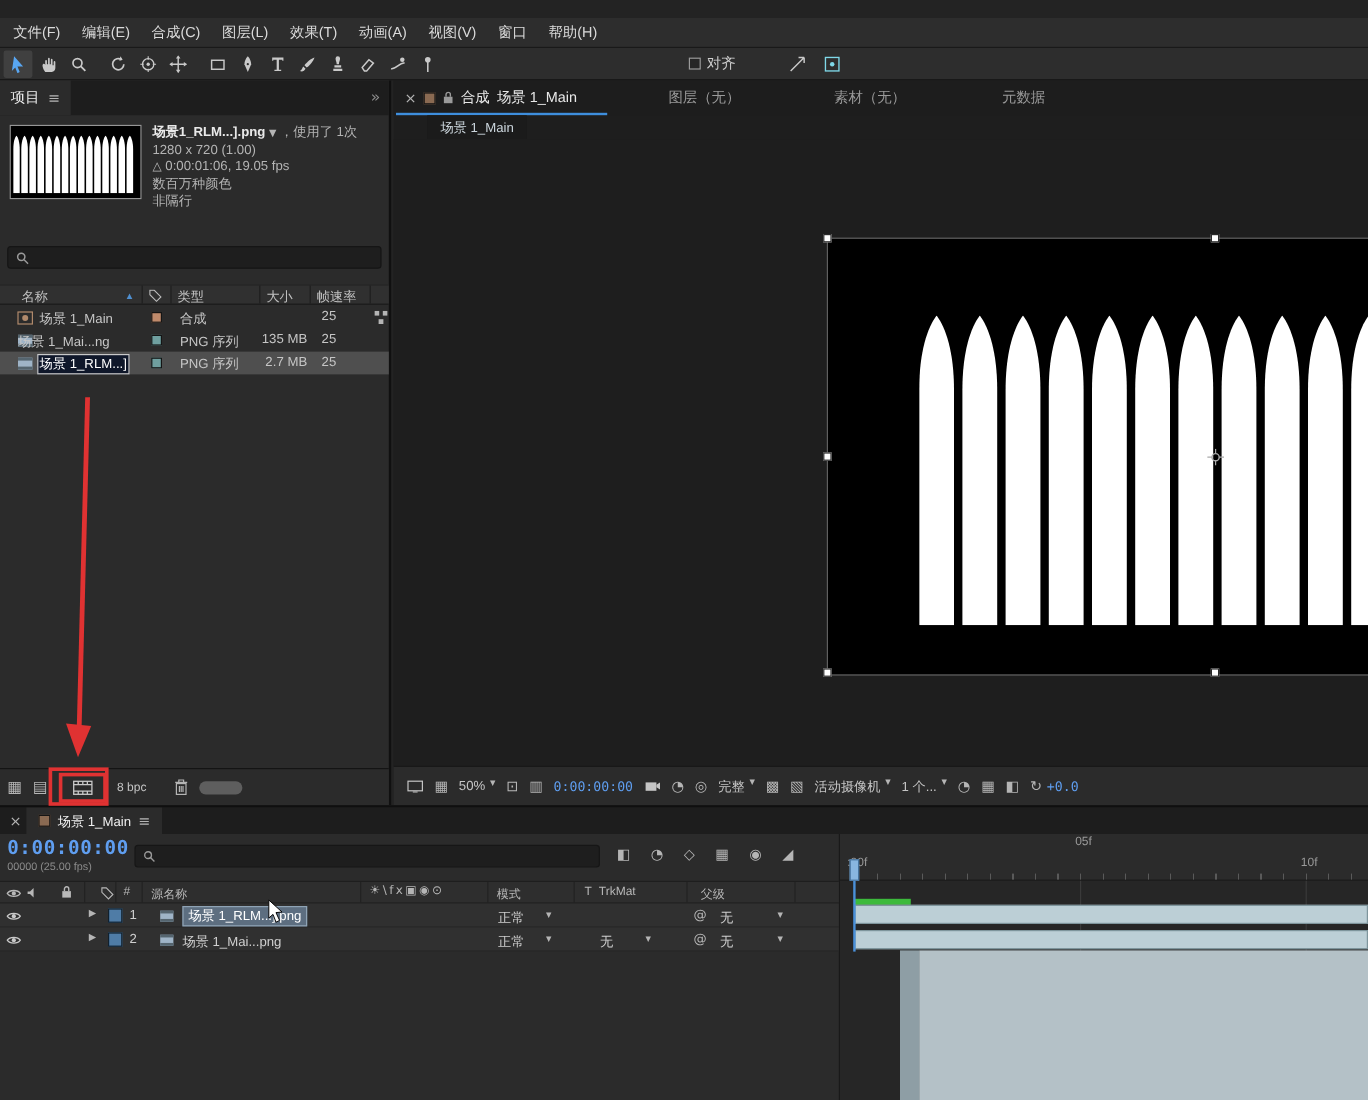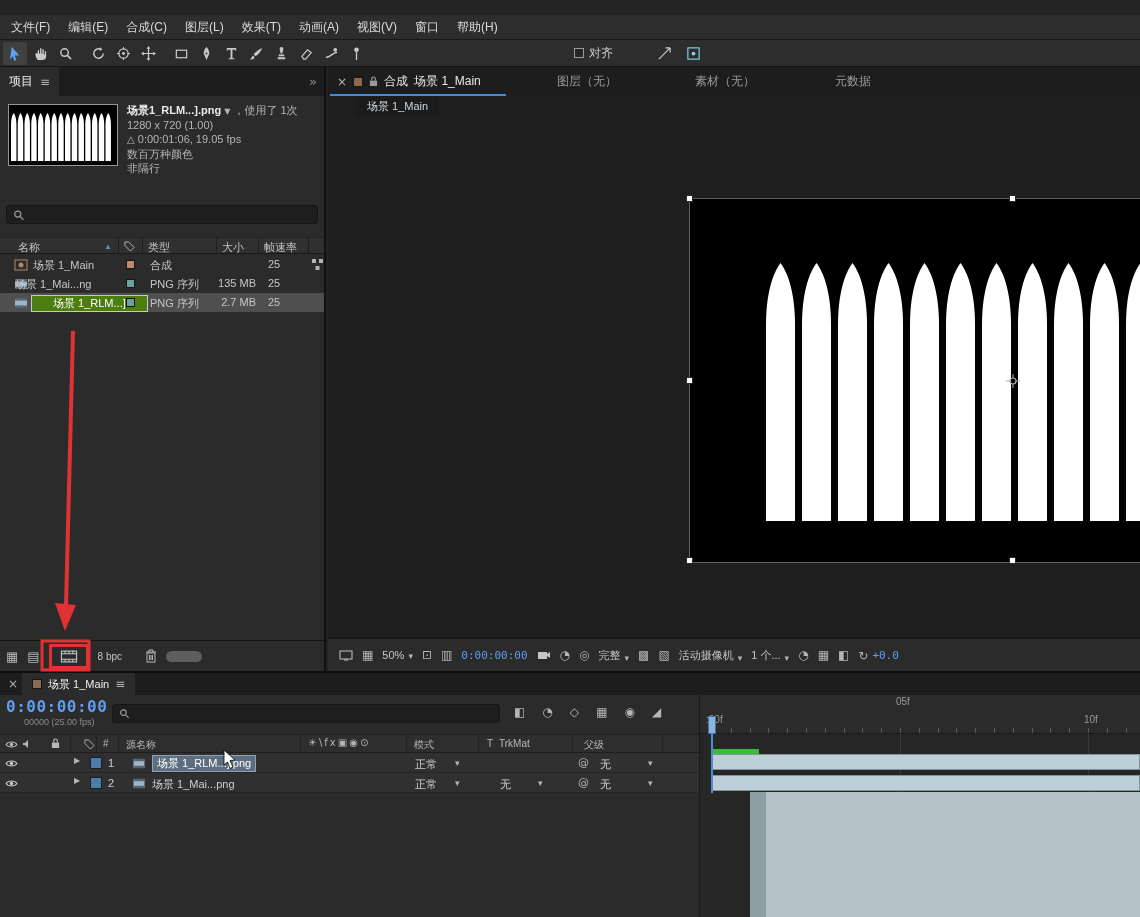--- a/index.html
+++ b/index.html
@@ -39,50 +39,50 @@
 .pp-info .fn{color:#e9e9e9;font-weight:bold}
 .pp-search{position:absolute;left:6px;top:138px;width:312px;height:19px;background:#1e1e1e;border:1px solid #151515;border-radius:3px;display:flex;align-items:center;gap:5px;padding:0 6px}
 .pp-head{position:absolute;left:0;top:170px;width:100%;height:17px;background:#303030;border-top:1px solid #232323;border-bottom:1px solid #191919;font-size:11px;color:#c2c2c2}
 .pp-head span{top:2px}
 .vsep{width:1px;background:#1f1f1f;top:0;bottom:0}
 .pp-row{position:absolute;left:0;width:100%;height:19px;font-size:11px;color:#c6c6c6}
 .rowtxt{top:3px;white-space:nowrap}
 .sz{width:58px;text-align:right}
 .swatch{width:9px;height:9px;top:5px;border:1px solid #151515}
 .pp-row.sel{background:#4f4f4f}
-.pp-row.sel .nm{border:1px solid #c9c9c9;background:#4d7c0f;color:#fff;padding:0 21px;top:2px}
+.pp-row.sel .nm{border:1px solid #c9c9c9;background:#0f172a;color:#fff;padding:0 1px;top:2px}
 .pp-footer{position:absolute;left:0;top:573px;width:100%;height:31px;background:#2b2b2b;border-top:1px solid #141414;display:flex;align-items:center;gap:9px;padding:0 6px}
 .bpc{font-size:10px;color:#c4c4c4}
 .blob{width:36px;height:11px;background:#5e5e5e;border-radius:6px}
 .redbox{border:3px solid #e03232;padding:3px 8px;display:flex;align-items:center}
 
 
 #comp{left:328px;top:67px;width:812px;height:604px;background:#1e1e1e}
 .cp-tabs{position:absolute;left:0;top:0;width:100%;height:29px;background:#1d1d1d}
 .cp-tab-a{position:absolute;left:0;top:0;height:29px;display:flex;align-items:center;gap:6px;padding:0 9px;font-size:12px;color:#e8e8e8}
 .cp-underline{position:absolute;left:2px;top:27px;width:176px;height:2px;background:#3e8edd}
 .cp-tab-i{position:absolute;top:0;height:29px;display:flex;align-items:center;font-size:12px;color:#9a9a9a}
 .chip{width:10px;height:10px;background:#8a6a52;border:1px solid #151515}
 .viewer-tab{position:absolute;left:28px;top:29px;height:20px;background:#1b1b1b;color:#ccd6dd;font-size:11px;display:flex;align-items:center;padding:0 11px}
 .viewer{position:absolute;left:0;top:49px;width:100%;height:522px;background:#1e1e1e;overflow:hidden}
 .comp-frame{position:absolute;left:362px;top:83px;width:450px;height:363px;background:#000;outline:1px solid #5f5f5f}
 .clip{position:absolute;inset:0;overflow:hidden}
 .hdl{position:absolute;width:7px;height:7px;background:#fff;border:1px solid #2a2a2a}
 .vctrl{position:absolute;left:0;top:571px;width:100%;height:33px;background:#2b2b2b;border-top:1px solid #141414;display:flex;align-items:center;gap:9px;padding:0 11px;font-size:11px;color:#c5c5c5}
 .blue{color:#5f9ef0;font-family:"DejaVu Sans Mono",monospace}
-.dd{display:flex;align-items:flex-end;gap:4px}
+.dd{display:flex;align-items:flex-start;gap:4px}
 
 
 #timeline{left:0;top:671px;width:1140px;height:246px;background:#262626;border-top:2px solid #0f0f0f}
 .tl-tabs{height:22px;background:#1d1d1d;display:flex;align-items:center}
 .tl-tab{height:100%;display:flex;align-items:center;gap:6px;padding:0 10px;background:#2b2b2b;font-size:11px;color:#f0f0f0}
 .tl-body{position:absolute;left:0;top:22px;width:100%;height:222px}
 .tl-left{position:absolute;left:0;top:0;width:700px;height:100%;background:#2b2b2b;border-right:1px solid #191919}
 .big-tc{position:absolute;left:6px;top:2px;font:bold 16px "DejaVu Sans Mono",monospace;color:#5f9ef0;letter-spacing:.5px}
-.fps-small{position:absolute;left:24px;top:22px;font-size:9px;color:#8b8b8b}
+.fps-small{position:absolute;left:6px;top:22px;font-size:9px;color:#8b8b8b}
 .tl-search{position:absolute;left:112px;top:9px;width:388px;height:19px;background:#1e1e1e;border:1px solid #161616;border-radius:3px;display:flex;align-items:center;gap:5px;padding:0 6px}
 .tl-icons{position:absolute;left:514px;top:11px;display:flex;gap:17px}
 .hdr-row{position:absolute;left:0;top:39px;width:100%;height:19px;background:#2e2e2e;border-top:1px solid #1e1e1e;border-bottom:1px solid #1e1e1e;font-size:10px;color:#b8b8b8}
 .hdr-row span{top:3px}
 .lrow{position:absolute;left:0;width:100%;height:20px;background:#303030;border-bottom:1px solid #252525;font-size:11px;color:#cfcfcf}
 .lrow span{top:4px}
 .lchip{position:absolute;left:90px;top:4px;width:12px;height:12px;background:#4f7ca6;border:1px solid #10202e}
 .selname{background:#5d6e80;border:1px solid #8fa3b5;color:#fff;padding:0 4px;top:2px !important}
 .tl-right{position:absolute;left:700px;top:0;right:0;height:100%;background:#262626}
 .ruler{position:absolute;left:0;top:0;right:0;height:39px;background:#2b2b2b;border-bottom:1px solid #1b1b1b;font-size:10px;color:#9a9a9a}

